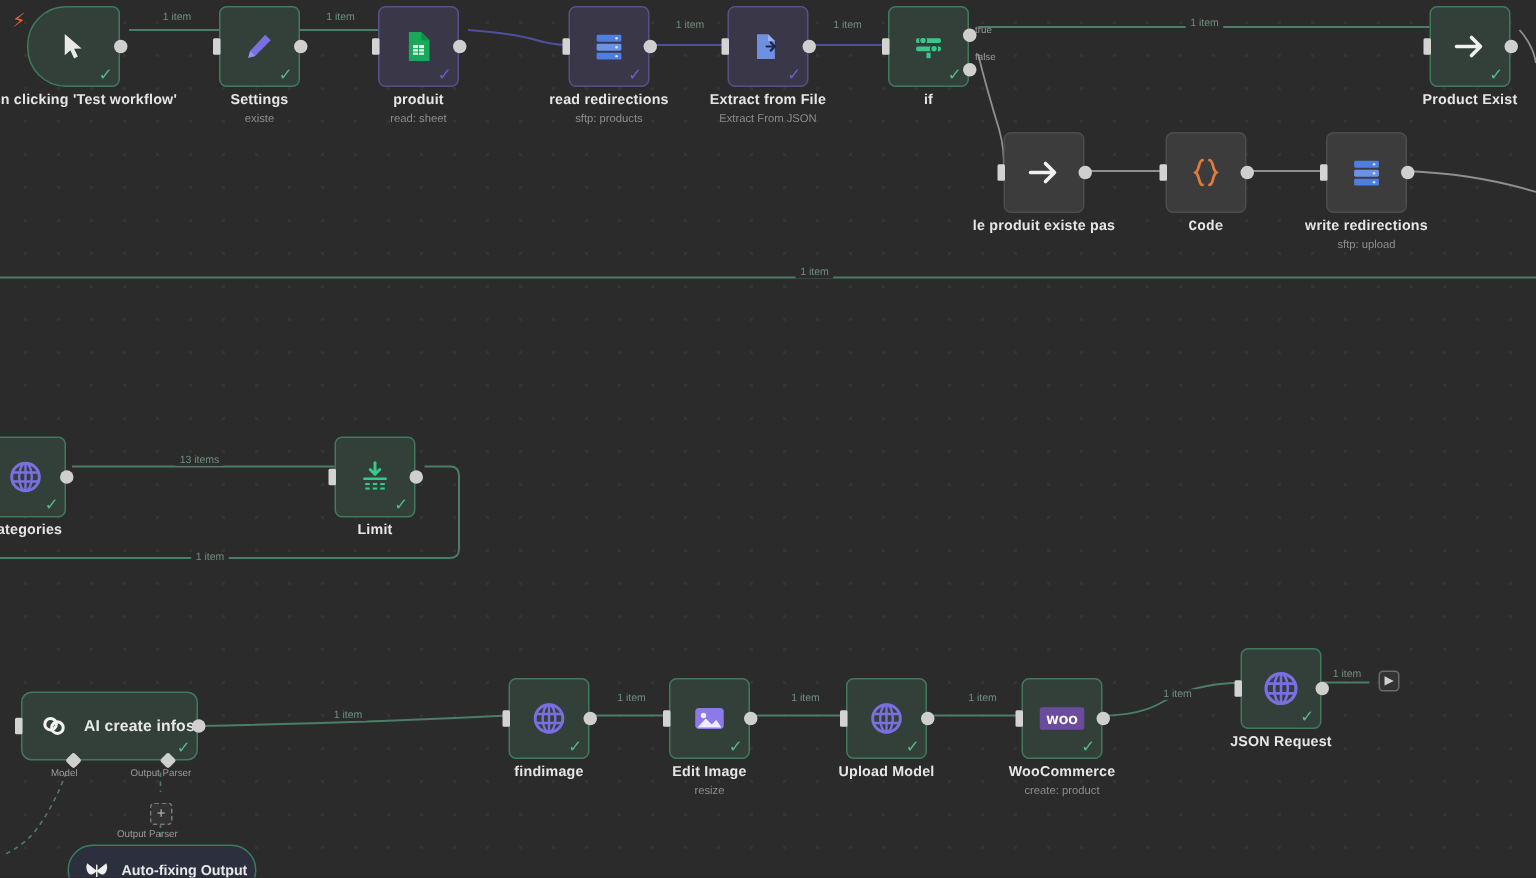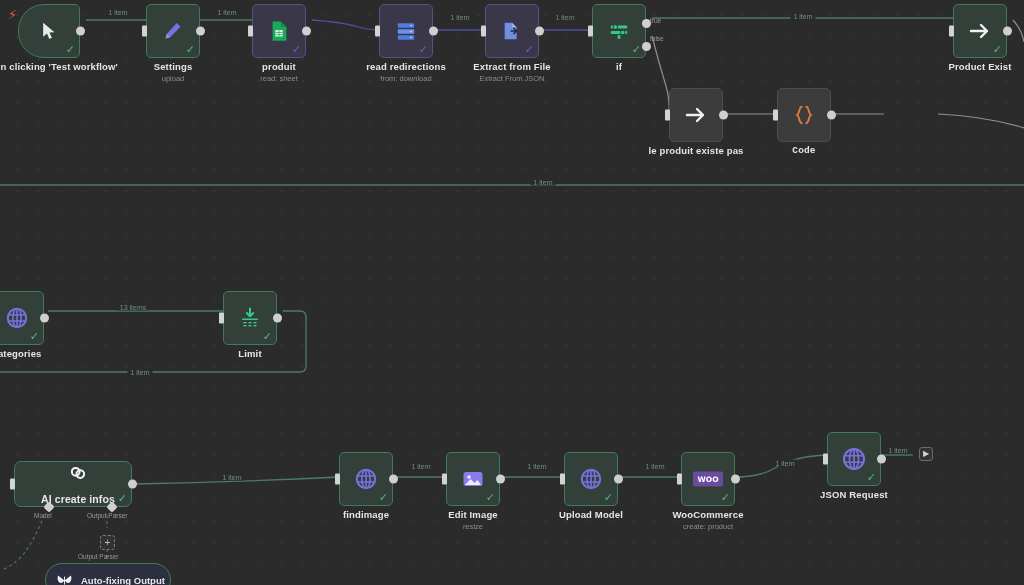--- a/index.html
+++ b/index.html
@@ -35,21 +35,20 @@
     border-top-left-radius: 26px;
     border-bottom-left-radius: 26px;
     width: 62px;
   }
   .node.wide {
     width: 118px; height: 46px;
     justify-content: flex-start;
     padding-left: 10px;
     gap: 9px;
     border-radius: 7px;
-    flex-direction: column;
   }
   .node.pill {
     width: 126px; height: 34px;
     border-radius: 17px;
     background: #2c2f3d;
     border-color: #3f7a5d;
     justify-content: flex-start;
     padding-left: 10px;
     gap: 8px;
   }
@@ -192,21 +191,21 @@
   <div class="node ok" style="left:146px;top:4px;">
     <svg class="ico" width="20" height="20" viewBox="0 0 24 24">
       <path d="M16.5 2.5 L21 7 L8.5 19.5 L3 21 L4.5 15.5 Z" fill="#7b6fe0"></path>
       <path d="M4.5 15.5 L8.5 19.5 L3 21 Z" fill="#9b90ef"></path>
     </svg>
     <span class="check">✓</span>
     <span class="port in"></span>
     <span class="port out"></span>
     <div class="caption">
       <span class="title">Settings</span>
-      <span class="sub">upload</span>
+      <span class="sub">existe</span>
     </div>
   </div>
 
   <div class="node purple" style="left:252px;top:4px;">
     <svg class="ico" width="22" height="22" viewBox="0 0 24 24">
       <path d="M5 1.5 h9 l6 6 v15 h-15 z" fill="#1aa85a"></path>
       <path d="M14 1.5 l6 6 h-6 z" fill="#0f8f48"></path>
       <rect x="8" y="11" width="8" height="7" fill="#e9f7ef"></rect>
       <rect x="8" y="13.2" width="8" height="0.8" fill="#1aa85a"></rect>
       <rect x="8" y="15.6" width="8" height="0.8" fill="#1aa85a"></rect>
@@ -228,21 +227,21 @@
       <rect x="3" y="16.5" width="18" height="5" rx="1" fill="#4f7de0"></rect>
       <circle cx="17.5" cy="6" r="0.9" fill="#dbe7ff"></circle>
       <circle cx="17.5" cy="12.5" r="0.9" fill="#dbe7ff"></circle>
       <circle cx="17.5" cy="19" r="0.9" fill="#dbe7ff"></circle>
     </svg>
     <span class="check" style="color:#6a5fd0;">✓</span>
     <span class="port in"></span>
     <span class="port out"></span>
     <div class="caption">
       <span class="title">read redirections</span>
-      <span class="sub">from: download</span>
+      <span class="sub">sftp: products</span>
     </div>
   </div>
 
   <div class="node purple" style="left:485px;top:4px;">
     <svg class="ico" width="22" height="22" viewBox="0 0 24 24">
       <path d="M4 3 h8 l5 5 v13 h-13 z" fill="#6f8fe0"></path>
       <path d="M12 3 l5 5 h-5 z" fill="#9ab2ef"></path>
       <path d="M11 12 l6 0 M14 9 l3 3 l-3 3" stroke="#1e2a45" stroke-width="1.6" fill="none" stroke-linecap="round"></path>
     </svg>
     <span class="check" style="color:#6a5fd0;">✓</span>
@@ -303,20 +302,36 @@
       <path d="M14.5 3 C17.5 3 16.5 10 19.5 12 C16.5 14 17.5 21 14.5 21" stroke="#e07b3c" stroke-width="2" fill="none" stroke-linecap="round"></path>
     </svg>
     <span class="port in"></span>
     <span class="port out"></span>
     <div class="caption">
       <span class="title">Code</span>
       <span class="sub"></span>
     </div>
   </div>
 
+  <div class="node plain" style="left:884px;top:88px;">
+    <svg class="ico" width="22" height="22" viewBox="0 0 24 24">
+      <rect x="3" y="3.5" width="18" height="5" rx="1" fill="#4f7de0"></rect>
+      <rect x="3" y="10" width="18" height="5" rx="1" fill="#6a93e8"></rect>
+      <rect x="3" y="16.5" width="18" height="5" rx="1" fill="#4f7de0"></rect>
+      <circle cx="17.5" cy="6" r="0.9" fill="#dbe7ff"></circle>
+      <circle cx="17.5" cy="12.5" r="0.9" fill="#dbe7ff"></circle>
+      <circle cx="17.5" cy="19" r="0.9" fill="#dbe7ff"></circle>
+    </svg>
+    <span class="port in"></span>
+    <span class="port out"></span>
+    <div class="caption">
+      <span class="title">write redirections</span>
+      <span class="sub">sftp: upload</span>
+    </div>
+  </div>
 
   <div class="node ok" style="left:-10px;top:291px;">
     <svg class="ico" width="24" height="24" viewBox="0 0 24 24">
       <circle cx="12" cy="12" r="9.2" fill="none" stroke="#7b6fe0" stroke-width="2"></circle>
       <ellipse cx="12" cy="12" rx="4.2" ry="9.2" fill="none" stroke="#7b6fe0" stroke-width="1.6"></ellipse>
       <path d="M3 9 h18 M3 15 h18 M12 2.8 v18.4" stroke="#7b6fe0" stroke-width="1.6"></path>
     </svg>
     <span class="check">✓</span>
     <span class="port out"></span>
     <div class="caption">

